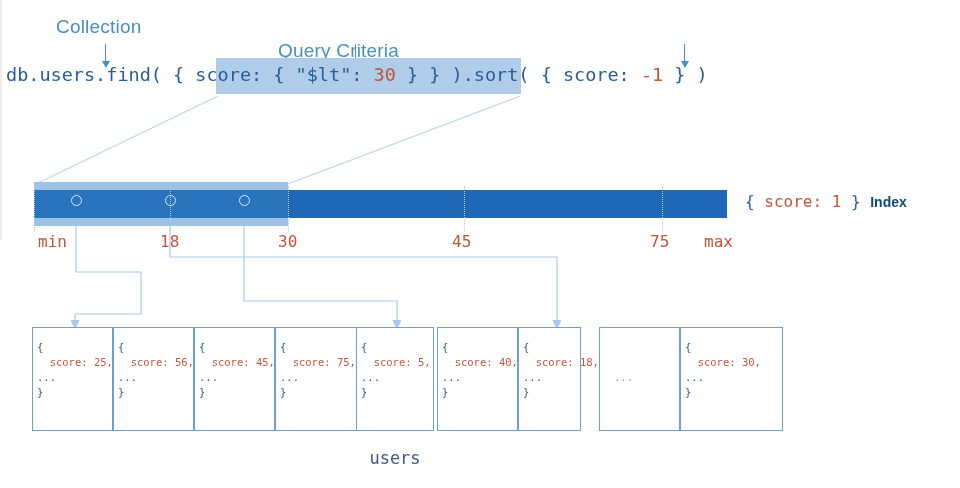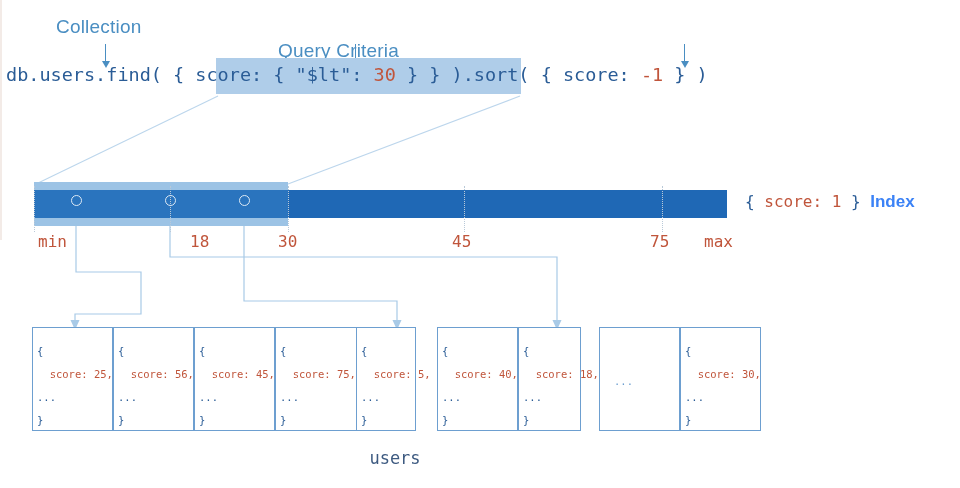--- a/index.html
+++ b/index.html
@@ -49,33 +49,33 @@
     background:transparent;
   }
 
   .idxlabel{
     position:absolute;left:745px;top:192px;
     font-family:"DejaVu Sans Mono","Liberation Mono",monospace;
     font-size:16px;color:#c0553b;white-space:nowrap;
   }
   .idxlabel .brace{color:#2a5c96;}
   .idxlabel .word{
-    font-family:"Liberation Sans",sans-serif;color:#3b82f6;font-weight:bold;font-size:17px;
+    font-family:"Liberation Sans",sans-serif;color:#0c4a6e;font-weight:bold;font-size:14px;
   }
 
   
   .docs{position:absolute;left:32px;top:327px;height:104px;}
   .doc{
     position:absolute;top:0;height:104px;border:1.3px solid #6d9fd0;
     box-sizing:border-box;background:#ffffff;
   }
   .doc .txt{
     position:absolute;left:4px;top:12px;
     font-family:"DejaVu Sans Mono","Liberation Mono",monospace;
-    font-size:10.5px;line-height:23px;color:#2a5c96;white-space:pre;
+    font-size:10.5px;line-height:15px;color:#2a5c96;white-space:pre;
   }
   .doc .sc{color:#c0553b;}
   .doc.empty .txt{left:14px;top:42px;color:#6d9fd0;}
 
   .collname{
     position:absolute;left:0;top:448px;width:790px;text-align:center;
     font-family:"DejaVu Sans Mono","Liberation Mono",monospace;
     font-size:17px;color:#3d5a80;
   }
 
@@ -123,21 +123,21 @@
   <div class="wm"></div>
 
   <div class="bar"></div>
   <div class="bar-hl"></div>
   <div class="bar-hl-inner"></div>
 
   <div id="ticks">
       <div class="tick" style="left: 34px; top: 186px; height: 46px;"></div>
       <div class="ticklbl" style="left: 38px; top: 232px; text-align: right;">min</div>
       <div class="tick" style="left: 170px; top: 186px; height: 46px;"></div>
-      <div class="ticklbl" style="left: 160px; top: 232px; margin-left: 30px;">18</div>
+      <div class="ticklbl" style="left: 160px; top: 232px;">18</div>
       <div class="tick" style="left: 288px; top: 186px; height: 46px;"></div>
       <div class="ticklbl" style="left: 278px; top: 232px;">30</div>
       <div class="tick" style="left: 464px; top: 186px; height: 46px;"></div>
       <div class="ticklbl" style="left: 452px; top: 232px;">45</div>
       <div class="tick" style="left: 662px; top: 186px; height: 46px;"></div>
       <div class="ticklbl" style="left: 650px; top: 232px;">75</div>
       <div class="ticklbl" style="left: 704px; top: 232px;">max</div>
     </div>
   <div id="markers">
       <div class="marker" style="left: 71px; top: 195px;"></div>
@@ -165,42 +165,42 @@
   <span class="sc">score: 45,</span>
 <span>...</span>
 <span>}</span></div>
       </div>
       <div class="doc" style="left: 243px; width: 90px;">
         <div class="txt"><span>{</span>
   <span class="sc">score: 75,</span>
 <span>...</span>
 <span>}</span></div>
       </div>
-      <div class="doc" style="left: 324px; width: 60px;">
+      <div class="doc" style="left: 324px; width: 78px;">
         <div class="txt"><span>{</span>
   <span class="sc">score: 5,</span>
 <span>...</span>
 <span>}</span></div>
       </div>
       <div class="doc" style="left: 405px; width: 81px;">
         <div class="txt"><span>{</span>
   <span class="sc">score: 40,</span>
 <span>...</span>
 <span>}</span></div>
       </div>
       <div class="doc" style="left: 486px; width: 63px;">
         <div class="txt"><span>{</span>
   <span class="sc">score: 18,</span>
 <span>...</span>
 <span>}</span></div>
       </div>
       <div class="doc empty" style="left: 567px; width: 81px;">
         <div class="txt"><span>...</span></div>
       </div>
-      <div class="doc" style="left: 648px; width: 81px;">
+      <div class="doc" style="left: 648px; width: 103px;">
         <div class="txt"><span>{</span>
   <span class="sc">score: 30,</span>
 <span>...</span>
 <span>}</span></div>
       </div>
     </div>
 
   <div class="collname">users</div>
 
 </div>

